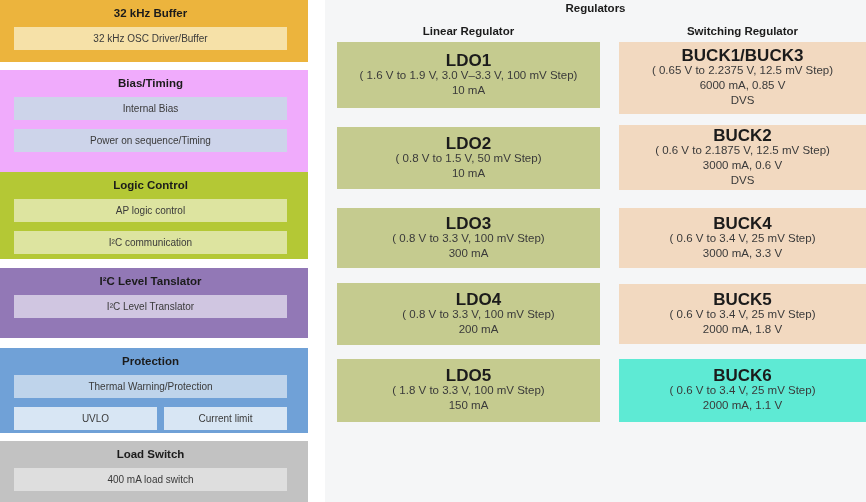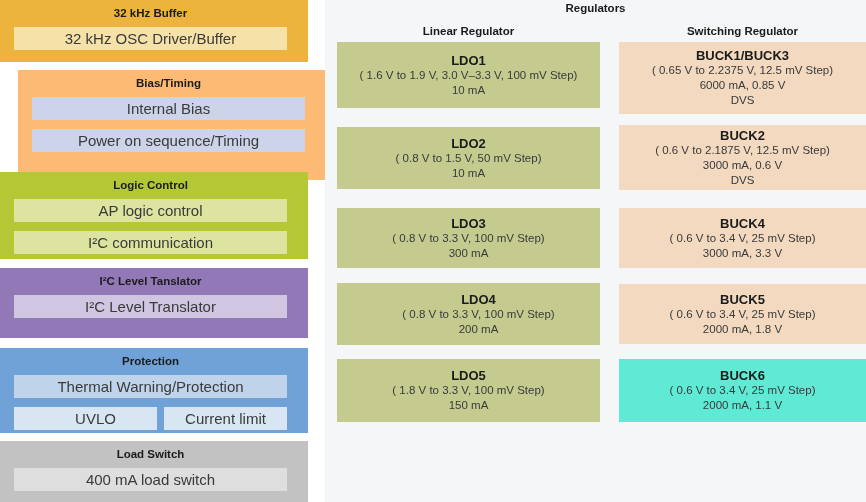--- a/index.html
+++ b/index.html
@@ -25,21 +25,21 @@
     color:#1b1b1b;
     line-height:16px;
     margin-bottom:6px;
     white-space:nowrap;
   }
   .fblock-row{display:flex;gap:7px;margin-bottom:9px;}
   .fblock-item{
     flex:1;
     height:23px;
     display:flex;align-items:center;justify-content:center;
-    font-size:15px;color:#3a3a3a;
+    font-size:10px;color:#3a3a3a;
     white-space:nowrap;
   }
   
   .panel{
     position:absolute;
     left:325px;top:0;
     width:541px;height:502px;
     background:#f5f6f7;
   }
   .panel-title{
@@ -58,41 +58,41 @@
   .rblock{
     position:absolute;
     box-sizing:border-box;
     display:flex;flex-direction:column;
     align-items:center;justify-content:center;
     text-align:center;
   }
   .rblock.linear{left:12px;width:263px;}
   .rblock.switching{left:294px;width:247px;}
   .rblock-name{
-    font-weight:bold;font-size:13px;color:#1b1b1b;
+    font-weight:bold;font-size:17px;color:#1b1b1b;
     line-height:15px;white-space:nowrap;
   }
   .rblock-line{
     font-size:11.5px;color:#3a3a3a;
     line-height:15px;white-space:nowrap;
   }
 </style>
 </head>
 <body>
 
 <div class="canvas">
 
   <div id="left-col">
       <div class="fblock" style="top: 0px; height: 62px; background: rgb(236, 180, 61);">
         <div class="fblock-title">32 kHz Buffer</div>
         <div class="fblock-row">
           <div class="fblock-item" style="background: rgb(246, 225, 168);">32 kHz OSC Driver/Buffer</div>
         </div>
       </div>
-      <div class="fblock" style="top: 70px; height: 110px; background: #fdba74; margin-left: 18px;">
+      <div class="fblock" style="top: 70px; height: 110px; background: #f0abfc;">
         <div class="fblock-title">Bias/Timing</div>
         <div class="fblock-row">
           <div class="fblock-item" style="background: rgb(205, 212, 234);">Internal Bias</div>
         </div>
         <div class="fblock-row">
           <div class="fblock-item" style="background: rgb(205, 212, 234);">Power on sequence/Timing</div>
         </div>
       </div>
       <div class="fblock" style="top: 172px; height: 87px; background: rgb(180, 200, 53);">
         <div class="fblock-title">Logic Control</div>

